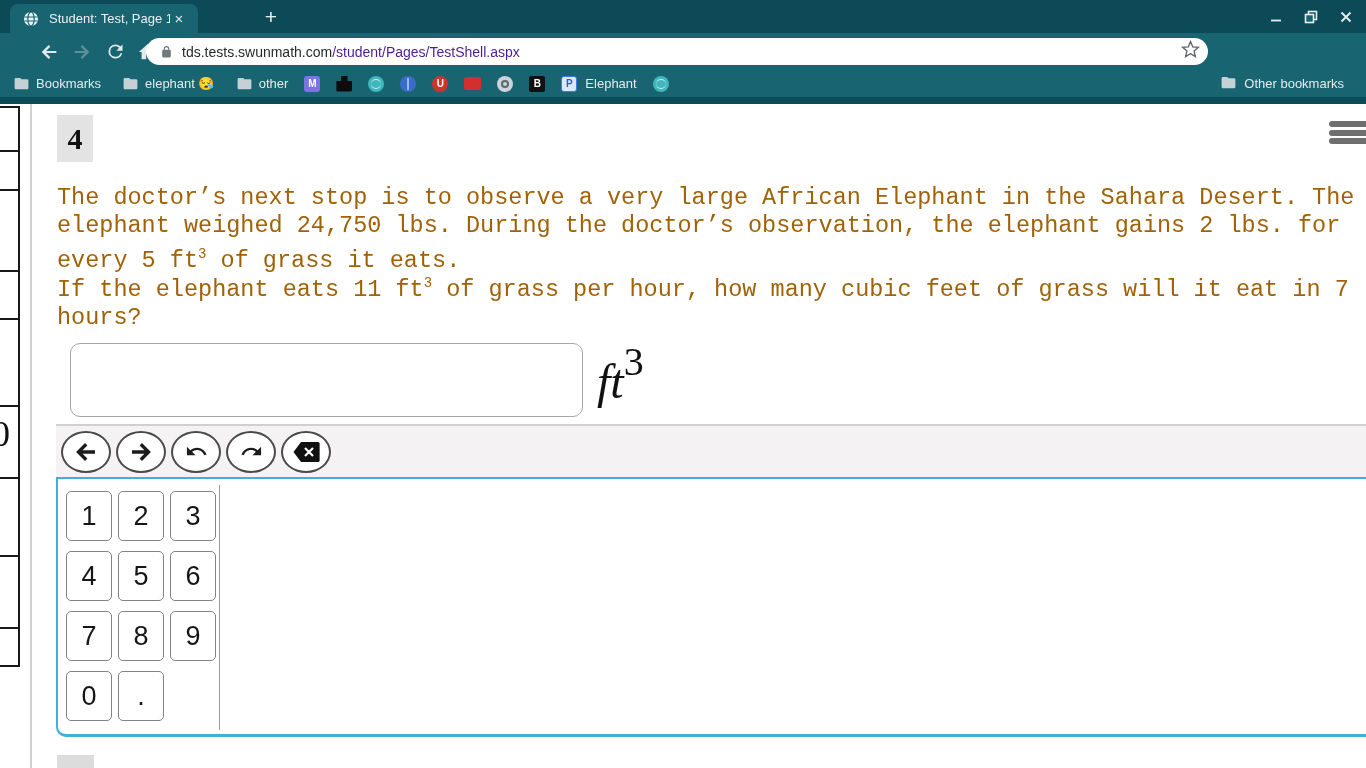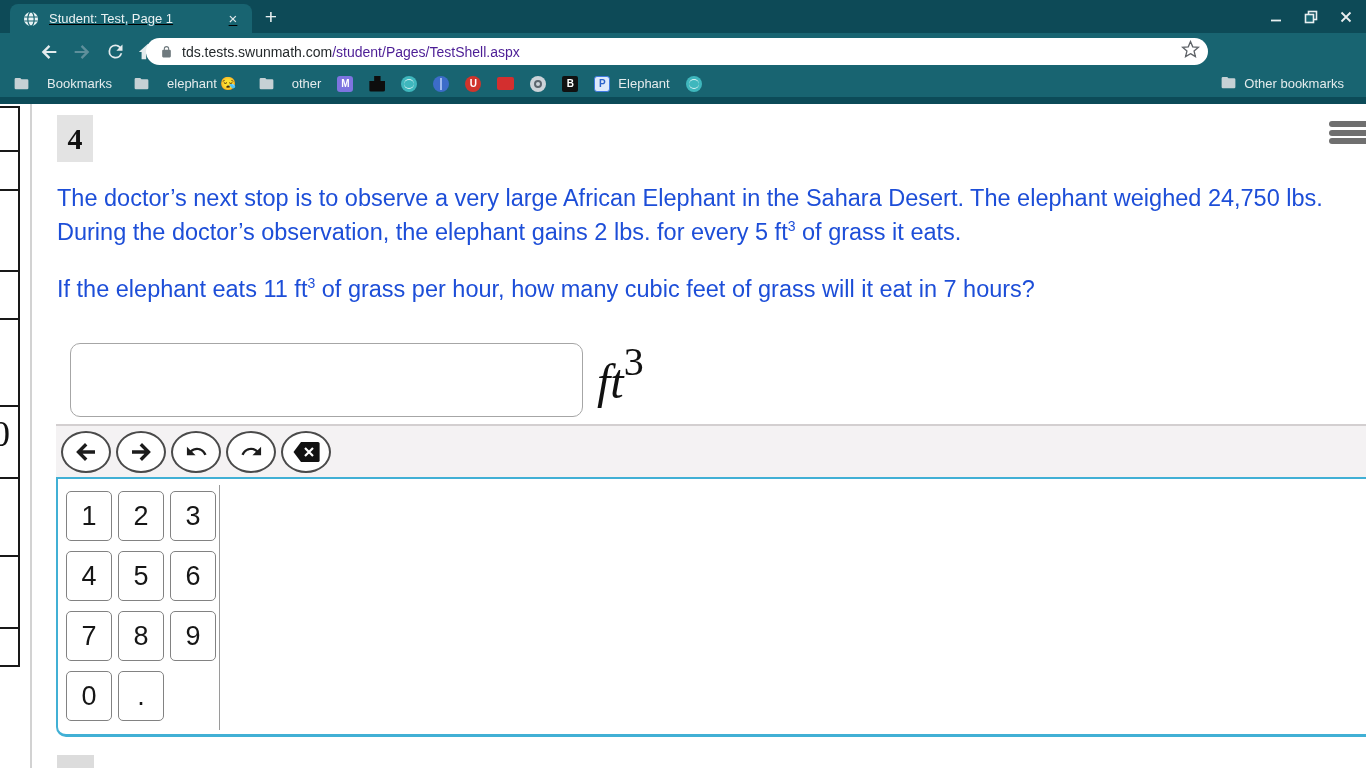--- a/index.html
+++ b/index.html
@@ -2,22 +2,22 @@
 <html><head>
 <meta charset="utf-8">
 <style>
   * { box-sizing: border-box; margin: 0; padding: 0; }
   html,body { width:1366px; height:768px; }
   body { font-family: "Liberation Sans", sans-serif; }
   .screen { position:relative; width:1366px; height:768px; overflow:hidden; background:#fff; }
 
   
   .tabstrip { position:absolute; left:0; top:0; width:1366px; height:33px; background:#0d4a57; }
-  .tab { position:absolute; left:10px; top:4px; width:242px; height:29px; background:#186471;
-         border-radius:8px 8px 0 0; display:flex; align-items:center; padding:0 10px 0 13px;text-decoration:underline; }
+  .tab { position:absolute; left:10px; top:4px; width:188px; height:29px; background:#186471;
+         border-radius:8px 8px 0 0; display:flex; align-items:center; padding:0 10px 0 13px; }
   .tab-title { color:#eaf1f2; font-size:13px; margin-left:10px; flex:1; white-space:nowrap; overflow:hidden; }
   .tab-close { color:#e2eaec; font-size:15px; width:18px; height:18px; line-height:17px; text-align:center; border-radius:50%; }
   .newtab { position:absolute; left:258px; top:5px; width:26px; height:26px; color:#e8eff0; font-size:21px;
             line-height:24px; text-align:center; font-weight:400; }
   .win-controls { position:absolute; right:4px; top:0; height:33px; display:flex; align-items:center; gap:15px; padding-right:6px; }
   .win-btn { width:20px; height:20px; display:flex; align-items:center; justify-content:center; }
 
   .toolbar { position:absolute; left:0; top:33px; width:1366px; height:37px; background:#186471;
              display:flex; align-items:center;padding-left:28px; }
   .nav-ic { width:24px; height:24px; margin-left:9px; display:flex; align-items:center; justify-content:center; }
@@ -32,21 +32,21 @@
              font-size:13px; display:flex; align-items:center; justify-content:center; }
   .orange-badge { width:21px; height:21px; border-radius:50%; background:#e79a3e; position:relative; overflow:hidden; }
   .orange-badge::after { content:""; position:absolute; left:4px; top:3px; width:13px; height:7px; border-radius:6px 6px 2px 2px; background:#f7c978; }
   .orange-badge::before { content:""; position:absolute; left:6px; top:11px; width:9px; height:6px; border-radius:3px; background:#8c5a22; }
   .ext-divider { width:1px; height:19px; background:#5d8b96; margin:0 8px 0 2px; }
   .kebab { display:flex; flex-direction:column; gap:3px; align-items:center; margin-right:12px; }
   .kebab i { width:3.5px; height:3.5px; border-radius:50%; background:#e7eef0; }
 
   .bookmarksbar { position:absolute; left:0; top:70px; width:1366px; height:27px; background:#186471;
                   display:flex; align-items:center; color:#e4ebec; font-size:13px; }
-  .bm-item { display:flex; align-items:center; gap:18px; margin-left:22px; white-space:nowrap; }
+  .bm-item { display:flex; align-items:center; gap:7px; margin-left:22px; white-space:nowrap; }
   .bm-item:first-child { margin-left:14px; }
   .favicon { width:16px; height:16px; border-radius:3px; display:flex; align-items:center; justify-content:center;
              font-size:10px; font-weight:bold; color:#fff; margin-left:16px; }
   .fav-m { background:#7d74e0; }
   .fav-black { background:#0d0d0d; border-radius:2px; clip-path: polygon(0 35%,30% 35%,30% 0,70% 0,70% 35%,100% 35%,100% 100%,0 100%); }
   .fav-globe { border-radius:50%; background:#3fb7bd; position:relative; }
   .fav-globe::after { content:""; position:absolute; inset:3px; border-radius:50%; border:1.5px solid #d9f3f4; border-left:none; border-right:none; }
   .fav-blue { background:#3c6cc9; border-radius:50%; position:relative; }
   .fav-blue::after { content:""; position:absolute; left:7px; top:2px; width:2px; height:12px; background:#9db9ef; }
   .fav-u { background:#cf342c; border-radius:50%; }
@@ -66,22 +66,22 @@
   .side-row { border-bottom:2px solid #191919; }
   .side-digit { position:absolute; left:-8px; top:305px; font-family:"Liberation Serif",serif; font-size:36px; color:#111; }
   .content-vline { position:absolute; left:30px; top:0; width:2px; height:664px; background:#d2d2d2; }
 
   .qbadge { position:absolute; left:57px; top:11px; width:36px; height:47px; background:#e3e3e3;
             font-family:"Liberation Serif",serif; font-weight:bold; font-size:30px; color:#111;
             display:flex; align-items:center; justify-content:center; }
   .hamburger { position:absolute; left:1329px; top:17px; width:44px; }
   .hamburger i { display:block; width:44px; height:6px; background:#6f6f6f; border-radius:3px 0 0 3px; margin-bottom:2.5px; }
 
-  .para { position:absolute; left:57px; width:1303px; font-family:Liberation Sans, sans-serif;
-          font-size:23.5px; line-height:28px; color:#1d4ed8; }
+  .para { position:absolute; left:57px; width:1303px; font-family:Liberation Mono, monospace;
+          font-size:23.5px; line-height:28px; color:#a16207; }
   .p1 { top:80px; }
   .p2 { top:165px; }
   .para sup { font-size:14px; }
 
   .answer-input { position:absolute; left:70px; top:239px; width:513px; height:74px; border:1px solid #a6a6a6;
                   border-radius:10px; background:#fff; font-size:30px; padding:0 12px; outline:none;
                   font-family:"Liberation Serif",serif; }
   .answer-unit { position:absolute; left:597px; top:240px; font-family:"Liberation Serif",serif;
                  font-style:italic; font-size:48px; color:#111; }
   .answer-unit sup { font-style:normal; font-size:40px; position:relative; top:-6px; vertical-align:super; }

